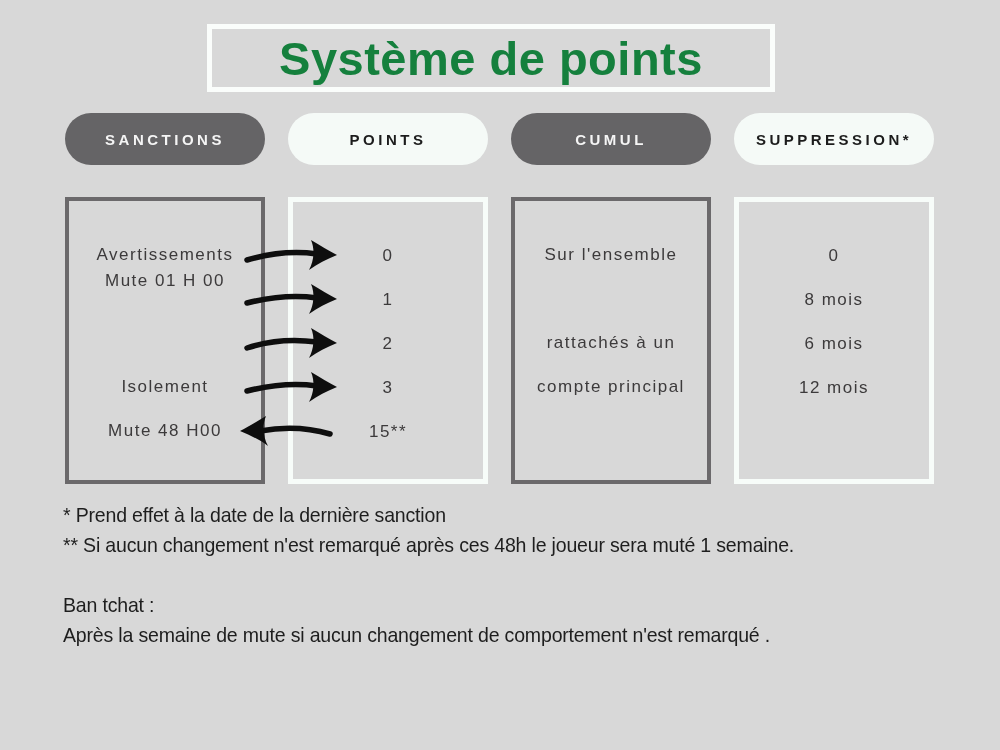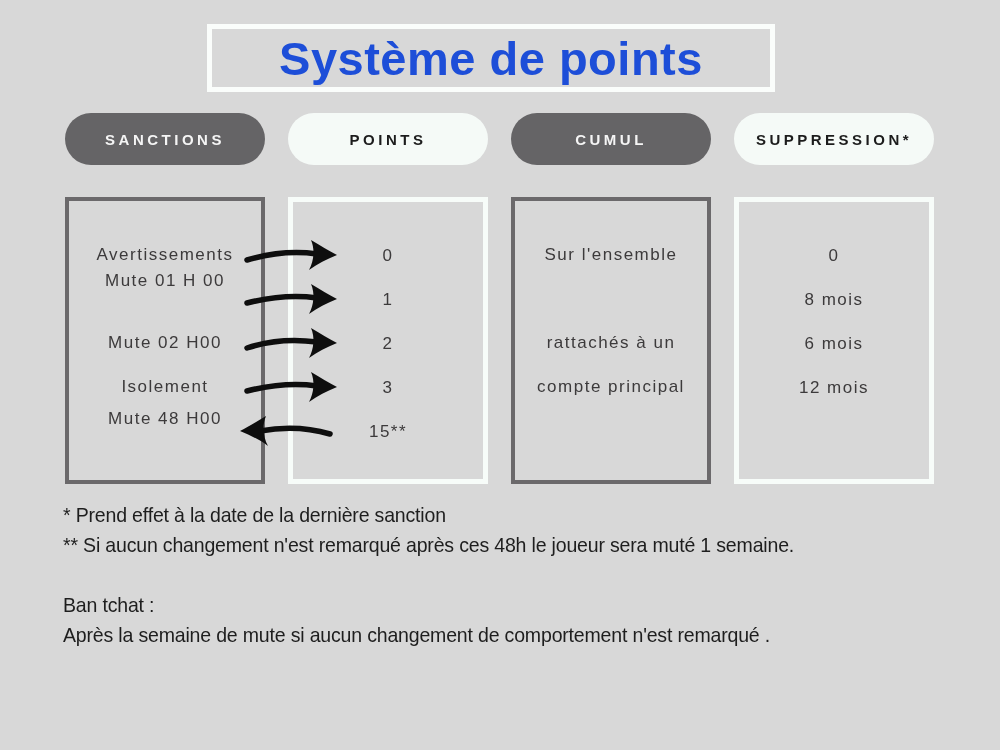--- a/index.html
+++ b/index.html
@@ -11,21 +11,21 @@
     font-family:"Liberation Sans", sans-serif;
   }
   .title-box{
     position:absolute;left:207px;top:24px;width:568px;height:68px;
     border:5px solid #fafdfb;
     box-sizing:border-box;
     display:flex;align-items:center;justify-content:center;
   }
   .title-box h1{
     margin:0;
-    font-size:47px;font-weight:bold;letter-spacing:0.5px;color:#1d4ed8;
+    font-size:47px;font-weight:bold;letter-spacing:0.5px;color:#15803d;
   }
   .hdr{
     position:absolute;top:113px;width:200px;height:52px;
     box-sizing:border-box;
     display:flex;align-items:center;justify-content:center;
     font-size:15px;font-weight:bold;letter-spacing:3.5px;
     text-transform:uppercase;
     border-radius:26px;
   }
   .hdr.dark{background:#656466;color:#f5f5f5;}
@@ -60,23 +60,22 @@
   </div>
 
   <div class="hdr dark" style="left:65px">SANCTIONS</div>
   <div class="hdr light" style="left:288px">POINTS</div>
   <div class="hdr dark" style="left:511px">CUMUL</div>
   <div class="hdr light" style="left:734px">SUPPRESSION*</div>
 
   <div class="box dark-border" style="left:65px">
     <div class="row" style="top:32px">Avertissements</div>
     <div class="row" style="top:58px">Mute 01 H 00</div>
-    <div class="row" style="top:120px">Mute 02 H00</div>
     <div class="row" style="top:164px">Isolement</div>
-    <div class="row" style="top:196px">Mute 48 H00</div>
+    <div class="row" style="top:208px">Mute 48 H00</div>
   </div>
 
   <div class="box light-border" style="left:288px">
     <div class="row" style="top:32px">0</div>
     <div class="row" style="top:76px">1</div>
     <div class="row" style="top:120px">2</div>
     <div class="row" style="top:164px">3</div>
     <div class="row" style="top:208px">15**</div>
   </div>
 

